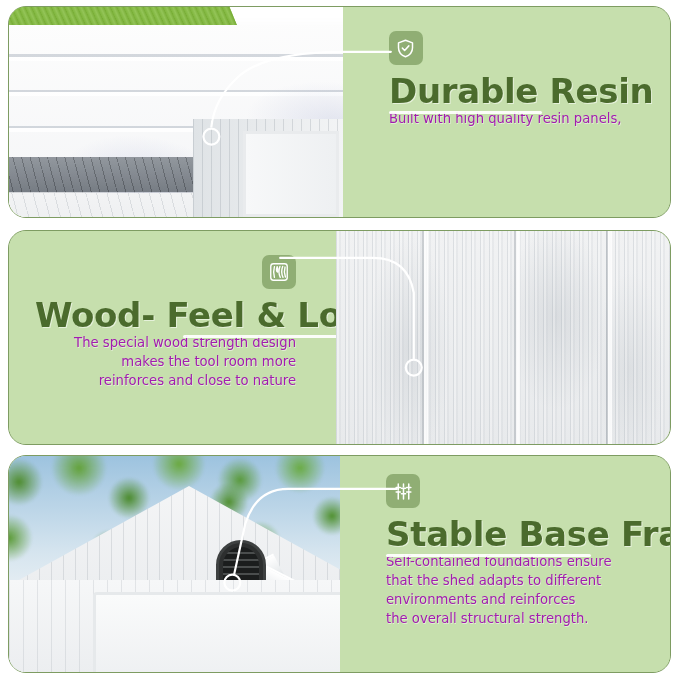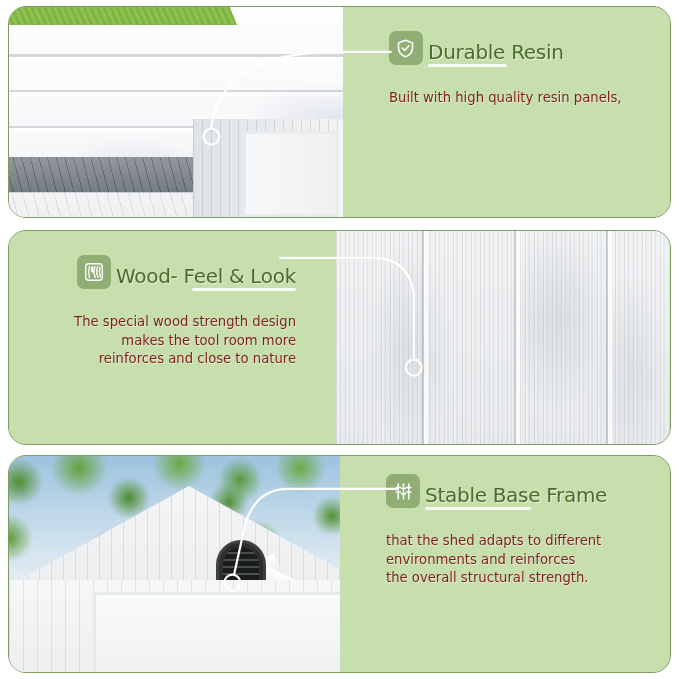--- a/index.html
+++ b/index.html
@@ -62,22 +62,22 @@
     border-radius: 7px;
     background: #90ae74;
     display: inline-flex;
     align-items: center;
     justify-content: center;
     margin-bottom: 8px;
   }
   .icon-badge svg { display: block; }
 
   .feat-title {
-    font-size: 20px;
-    font-weight: 400;
+    font-size: 34px;
+    font-weight: 700;
     color: #4b6b2d;
     letter-spacing: -0.3px;
     line-height: 1.1;
     text-shadow: 1px 1px 0 rgba(255,255,255,0.55);
     display: inline-block;
     position: relative;
     white-space: nowrap;
   }
   .feat-title::after {
     content: "";
@@ -85,24 +85,24 @@
     left: 0;
     bottom: -4px;
     width: 58%;
     height: 3px;
     background: rgba(255,255,255,0.92);
     border-radius: 2px;
   }
   .right-align .feat-title::after { left: auto; right: 0; }
 
   .feat-desc {
-    margin-top: 16px;
+    margin-top: 0;
     font-size: 13.2px;
     line-height: 1.42;
-    color: #7f1d1d;
+    color: #a21caf;
     text-shadow: 0.6px 0.6px 0 rgba(255,255,255,0.5);
   }
   .feat-desc div { white-space: nowrap; }
 
   
   .photo-roof {
     width: 100%; height: 100%;
     position: relative;
     background:
       linear-gradient(160deg,#8fc14a 0%, #9ecb55 8%, #c9dcb6 14%, #ffffff 22%);
@@ -406,20 +406,21 @@
               <path d="M6 11.4 V20.5"></path>
                 <path d="M12 9.4 V20.5"></path>
                 <path d="M18 11.4 V20.5"></path>
               <path d="M3.6 12.6 H8.4"></path>
                 <path d="M9.6 14.6 H14.4"></path>
                 <path d="M15.6 12.6 H20.4"></path>
             </svg>
           </div>
           <div class="feat-title">Stable Base Frame</div>
           <div class="feat-desc">
+            <div>Self-contained foundations ensure</div>
             <div>that the shed adapts to different</div>
             <div>environments and reinforces</div>
             <div>the overall structural strength.</div>
           </div>
         </div>
       </div>
 
     </div>
 
     <svg class="connector" viewBox="0 0 663 218" preserveAspectRatio="none">

